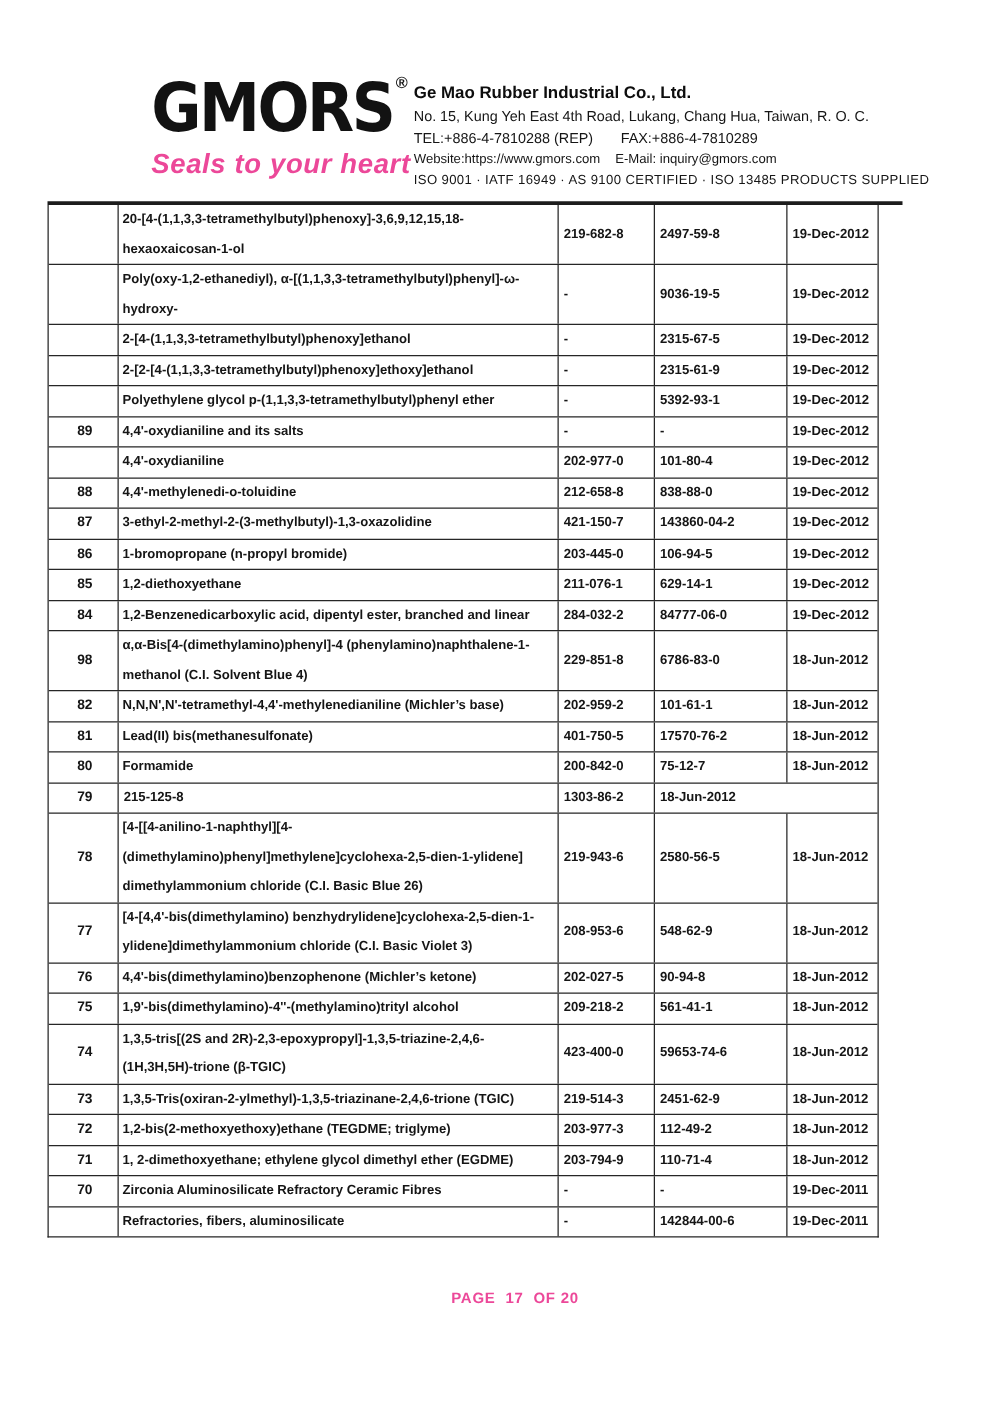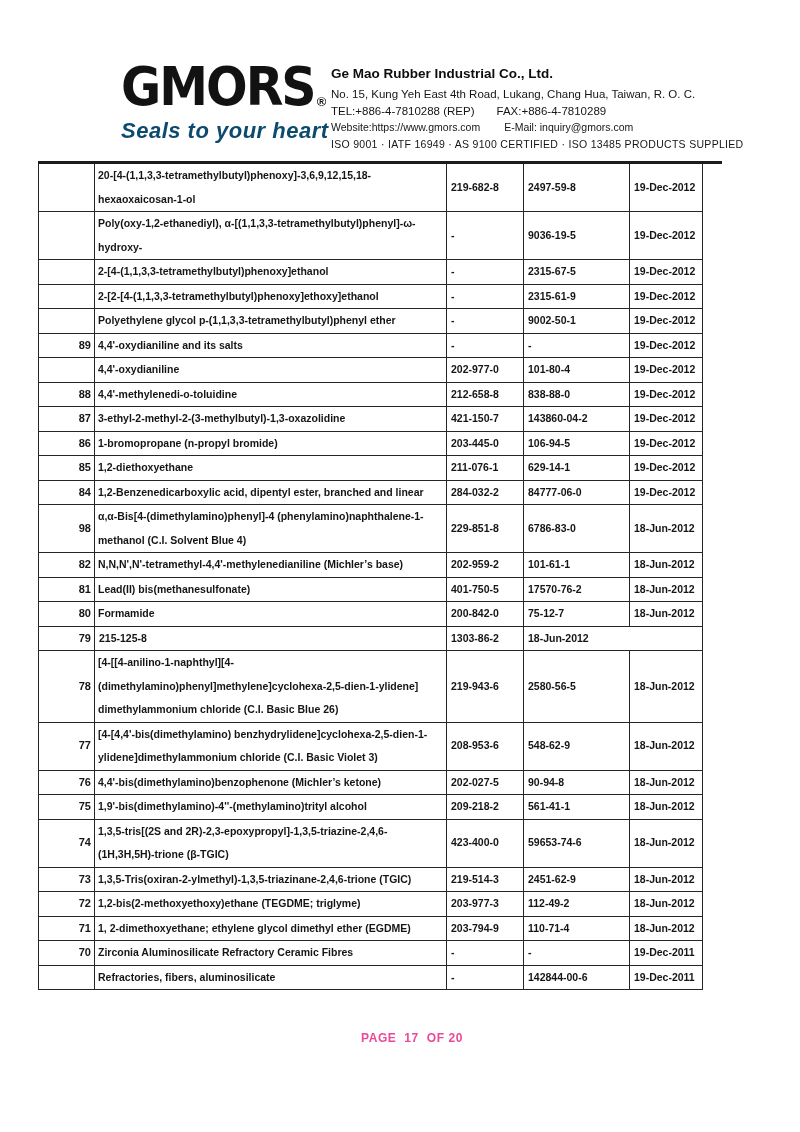--- a/index.html
+++ b/index.html
@@ -8,40 +8,40 @@
     width:800px; height:1132px;
     font-family:"Liberation Sans", sans-serif;
     color:#151515;
     position:relative;
     overflow:hidden;
   }
   .page { position:absolute; inset:0; background:#fff; }
 
   
   .logo-block { position:absolute; left:121px; top:60px; width:215px; }
-  .logo-row { display:flex; align-items:flex-end; }
+  .logo-row { display:flex; align-items:flex-start; }
   .logo-text {
     font-family:"DejaVu Sans", sans-serif;
     font-weight:900; font-size:49px; line-height:1;
     letter-spacing:-2px; color:#121212;
     transform:scaleY(1.10); transform-origin:top left;
     white-space:nowrap;
   }
   .reg-mark { font-size:13px; font-weight:bold; margin-left:2px; margin-top:-2px; }
   .tagline {
     margin-top:9px;
     font-style:italic; font-weight:600; font-size:22px;
-    letter-spacing:0.5px; color:#0c4a6e; white-space:nowrap;
+    letter-spacing:0.5px; color:#ec4899; white-space:nowrap;
   }
 
   .info-block { position:absolute; left:331px; top:66px; width:440px; }
   .company-name { font-size:13.5px; font-weight:bold; margin-bottom:7px; color:#0d0d0d; }
   .address-line { font-size:11.5px; margin-bottom:5px; }
   .telfax-line { font-size:11.5px; margin-bottom:4px; display:flex; gap:22px; }
-  .webmail-line { font-size:10.5px; margin-bottom:5px; display:flex; gap:24px; }
+  .webmail-line { font-size:10.5px; margin-bottom:5px; display:flex; gap:12px; }
   .iso-line { font-size:10.5px; letter-spacing:0.3px; }
 
   .header-rule { position:absolute; left:38px; top:161px; width:684px; height:3px; background:#1c1c1c; }
 
   
   .tbl {
     position:absolute; left:38px; top:164px; width:665px;
     border-left:1.5px solid #262626;
     border-right:1.5px solid #262626;
     border-bottom:1.5px solid #262626;
@@ -52,21 +52,21 @@
     border-bottom:1.5px solid #262626;
   }
   .row:last-child { border-bottom:none; }
   .c {
     display:flex; align-items:center;
     font-size:10.5px; font-weight:bold; line-height:23.5px;
     border-right:1.5px solid #262626;
     overflow-wrap:break-word; min-width:0;
   }
   .c:last-child { border-right:none; }
-  .c-no { justify-content:flex-end; padding-right:3px; font-size:11px; }
+  .c-no { justify-content:flex-end; padding-right:20px; font-size:11px; }
   .c-name { padding:0 4px 0 3px; }
   .c-ec, .c-cas, .c-date { padding-left:4px; }
 
   
   .footer {
     position:absolute; left:12px; top:1031px; width:100%;
     text-align:center; font-weight:bold; font-size:12px;
     letter-spacing:0.6px; white-space:pre; color:#ec4899;
   }
 </style>
@@ -129,21 +129,21 @@
     <div class="c c-name">2-[2-[4-(1,1,3,3-tetramethylbutyl)phenoxy]ethoxy]ethanol</div>
     <div class="c c-ec">-</div>
     <div class="c c-cas">2315-61-9</div>
     <div class="c c-date">19-Dec-2012</div>
   </div>
 
   <div class="row">
     <div class="c c-no"></div>
     <div class="c c-name">Polyethylene glycol p-(1,1,3,3-tetramethylbutyl)phenyl ether</div>
     <div class="c c-ec">-</div>
-    <div class="c c-cas">9002-50-1</div>
+    <div class="c c-cas">5392-93-1</div>
     <div class="c c-date">19-Dec-2012</div>
   </div>
 
   <div class="row">
     <div class="c c-no">89</div>
     <div class="c c-name">4,4'-oxydianiline and its salts</div>
     <div class="c c-ec">-</div>
     <div class="c c-cas">-</div>
     <div class="c c-date">19-Dec-2012</div>
   </div>

